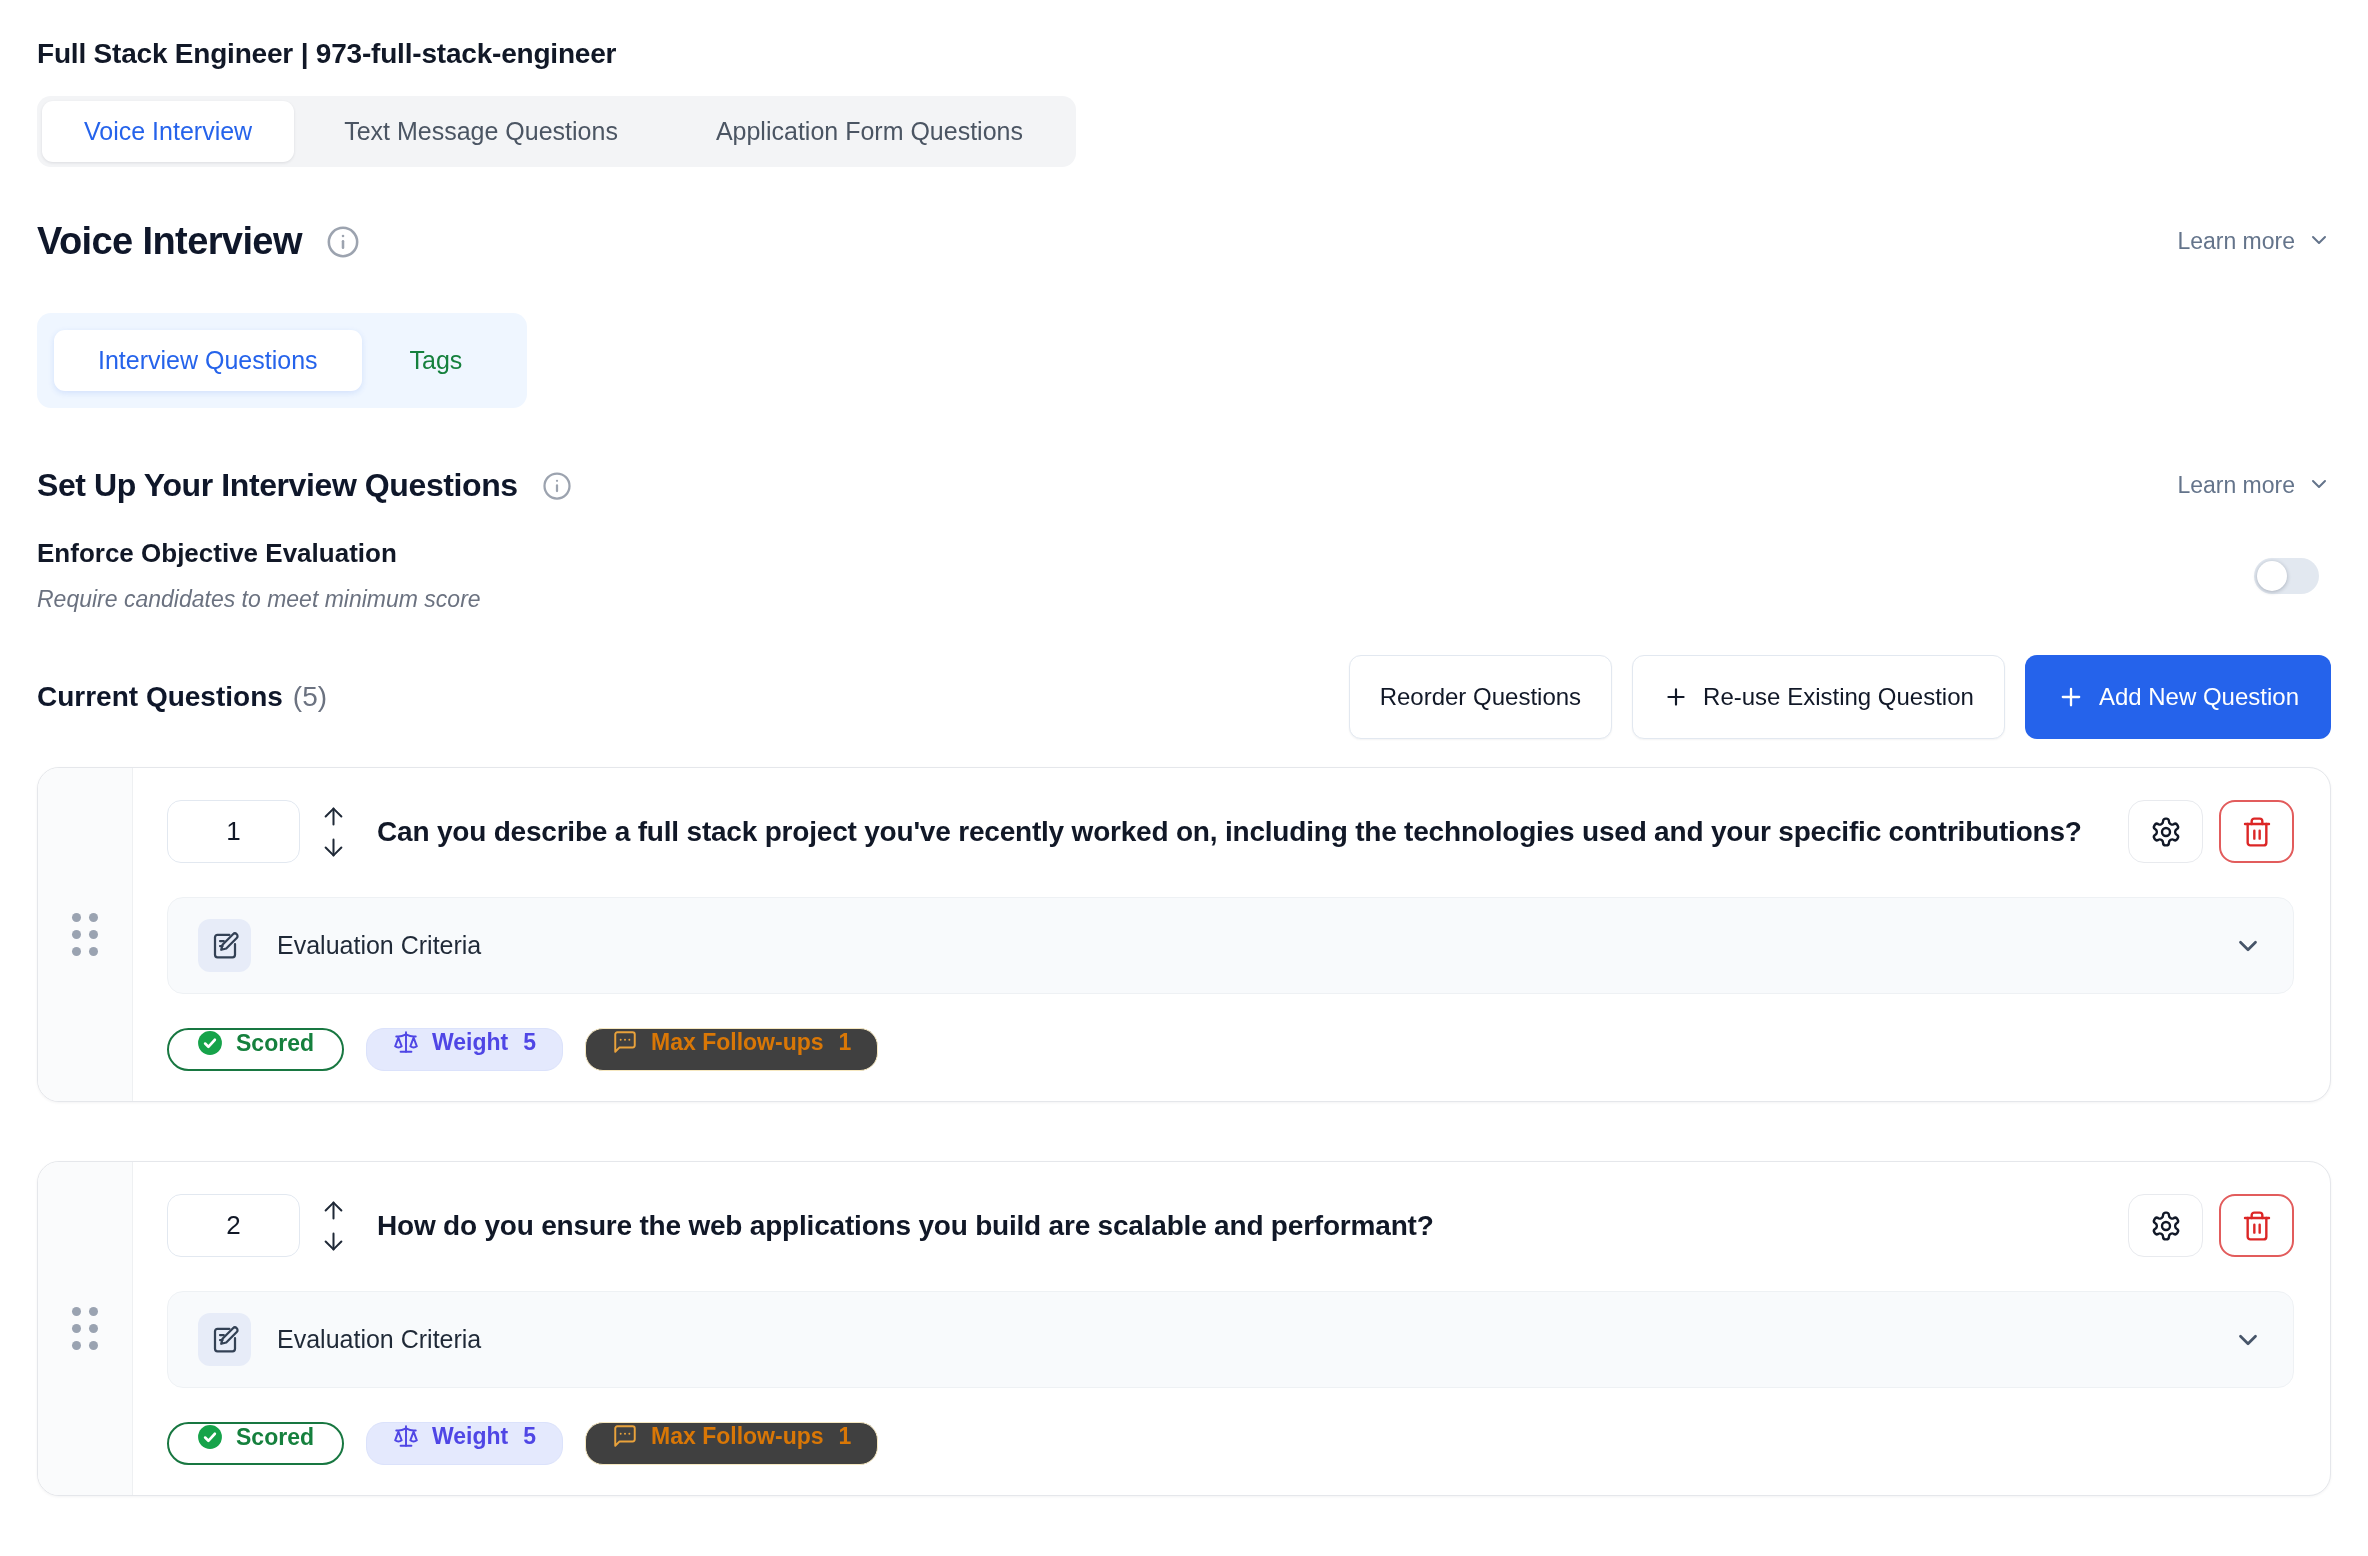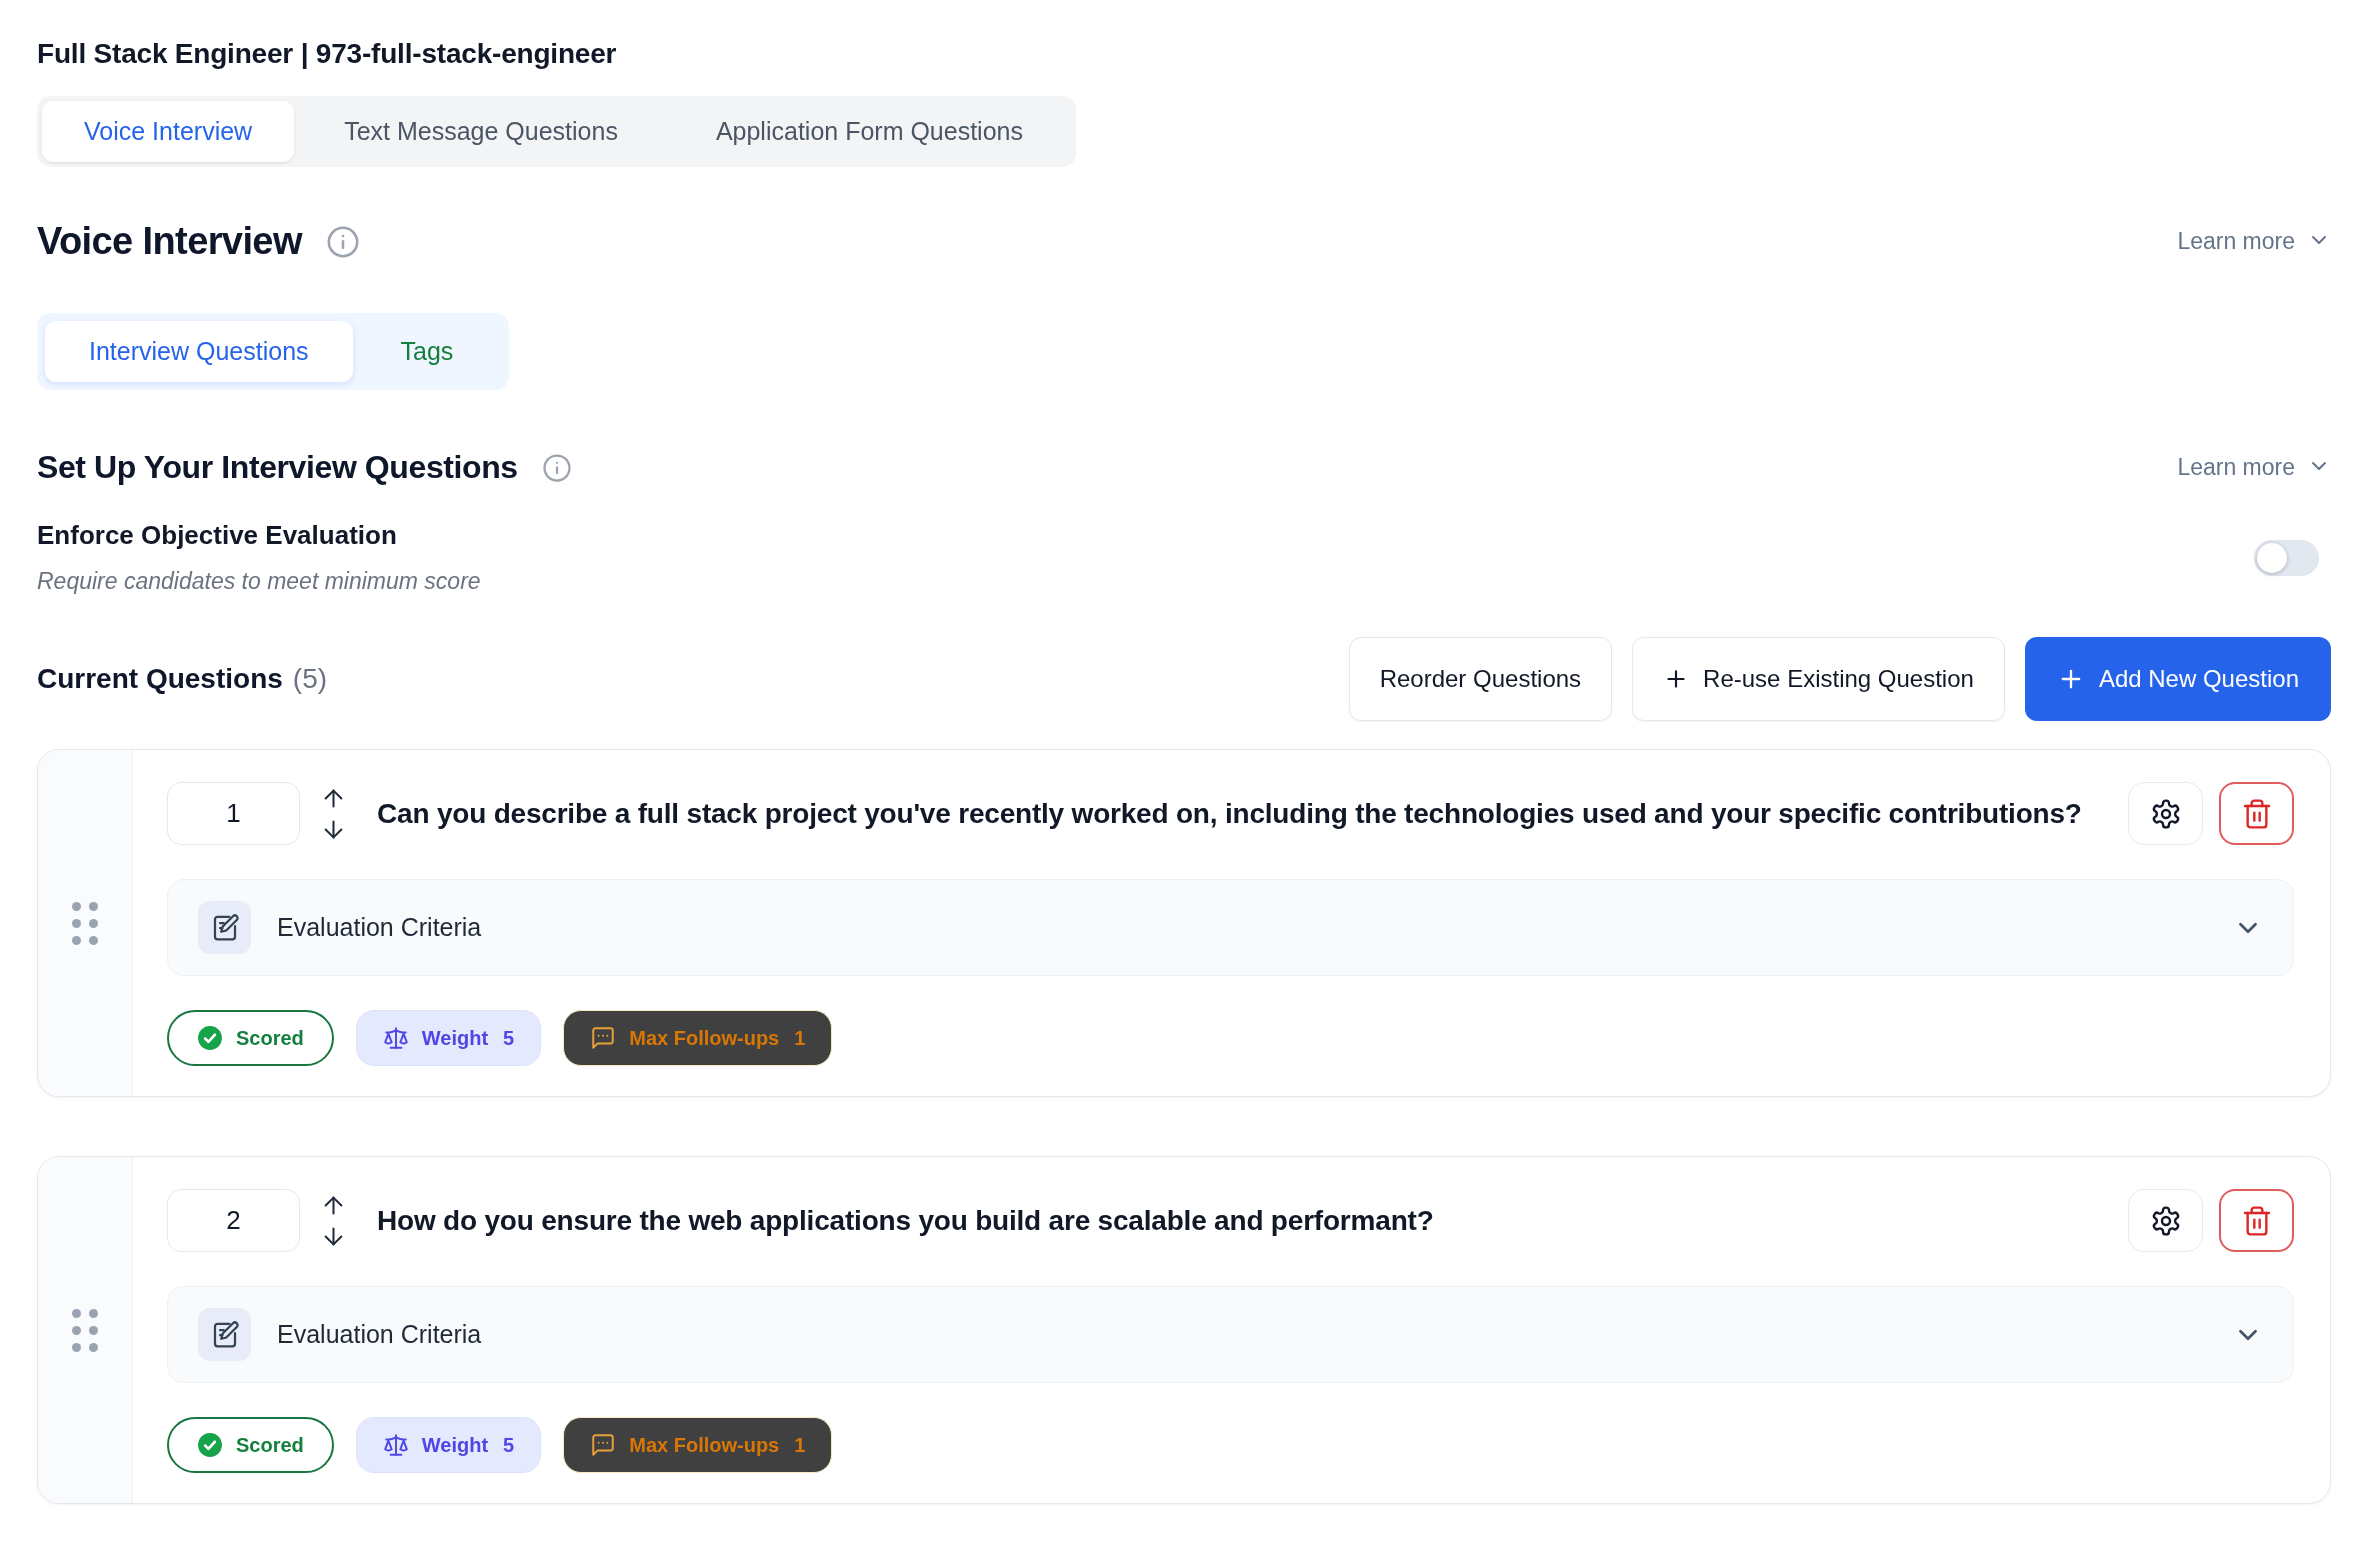--- a/index.html
+++ b/index.html
@@ -27,21 +27,21 @@
   .tab.active { background: #ffffff; color: #2563eb; padding: 0 42px; box-shadow: 0 1px 3px rgba(15,23,42,.10); }
 
   .h1row { margin-top: 53px; display: flex; justify-content: space-between; align-items: center; }
   .h1left { display: flex; align-items: center; gap: 24px; }
   h1 { font-size: 38px; font-weight: 700; color: #0f172a; letter-spacing: -0.6px; }
   .info { color: #9ca3af; cursor: pointer; }
   .learnmore { display: flex; align-items: flex-start; gap: 12px; font-size: 23px; color: #64748b; cursor: pointer; }
   .learnmore svg { color: #64748b; }
 
   
-  .subtabs { margin-top: 50px; display: inline-flex; background: #eff6ff; border-radius: 14px; padding: 8px; }
+  .subtabs { margin-top: 50px; display: inline-flex; background: #eff6ff; border-radius: 14px; padding: 17px; }
   .subtab {
     height: 61px; display: flex; align-items: center; padding: 0 48px;
     font-size: 25px; color: #15803d; font-weight: 500; border-radius: 11px; cursor: pointer;
   }
   .subtab.active { background: #ffffff; color: #2563eb; box-shadow: 0 2px 6px rgba(37,99,235,.14); padding: 0 44px; }
 
   .sectionrow { margin-top: 59px; display: flex; justify-content: space-between; align-items: center; }
   .sectionleft { display: flex; align-items: center; gap: 24px; }
   h2 { font-size: 32px; font-weight: 700; color: #0f172a; letter-spacing: -0.4px; }
 
@@ -95,21 +95,21 @@
 
   .evalpanel {
     margin-top: 34px; height: 97px; background: #f8fafc; border: 1px solid #eef1f4; border-radius: 16px;
     display: flex; align-items: center; padding: 3px 30px; cursor: pointer;
   }
   .evalicon { width: 53px; height: 53px; border-radius: 12px; background: #e7ecf8; display: flex; align-items: center; justify-content: center; color: #334155; }
   .evallabel { margin-left: 26px; font-size: 25px; font-weight: 500; color: #1f2937; }
   .chevron { margin-left: auto; color: #475569; }
 
   .badges { margin-top: 34px; display: flex; gap: 22px; }
-  .badge { height: 56px; display: inline-flex; align-items: center; gap: 13px; font-size: 20px; font-weight: 600; }
+  .badge { height: 43px; display: inline-flex; gap: 13px; font-size: 23px; font-weight: 600; }
   .badge .bval { margin-left: 2px; }
   .badge.scored { background: #fff; border: 2px solid #187741; color: #15803d; border-radius: 989px; padding: 0 28px; }
   .badge.weight { background: #e4e9fd; border: 1px solid #dbe2fb; color: #4f46e5; border-radius: 18px; padding: 0 26px; }
   .badge.followups { background: #404040; border: 1px solid #f6e8c0; color: #d97706; border-radius: 18px; padding: 0 26px; }
   .badge.followups svg { color: #e9a23b; }
 </style>
 </head>
 <body>
 
 <div>

